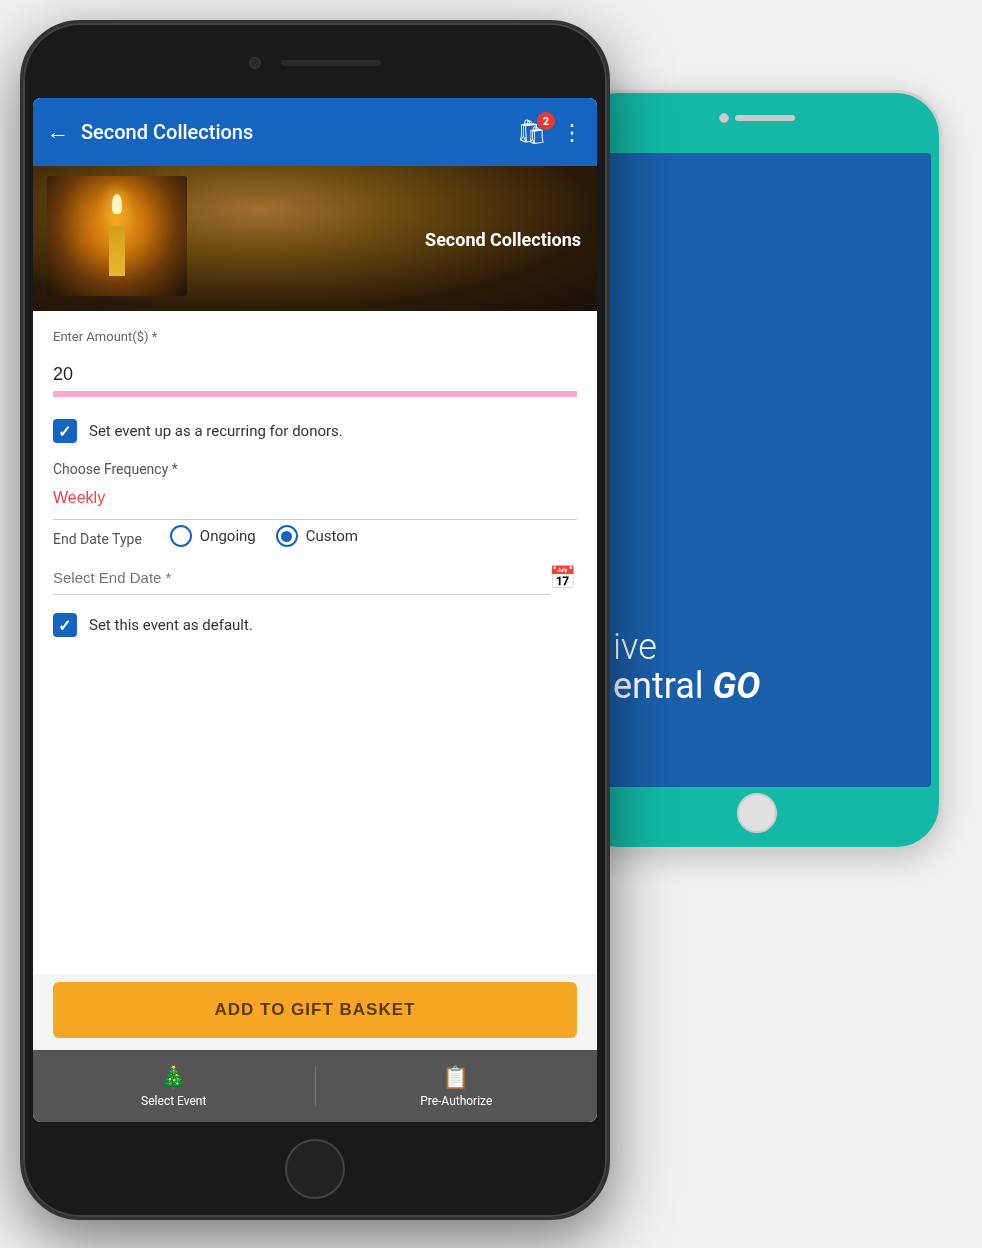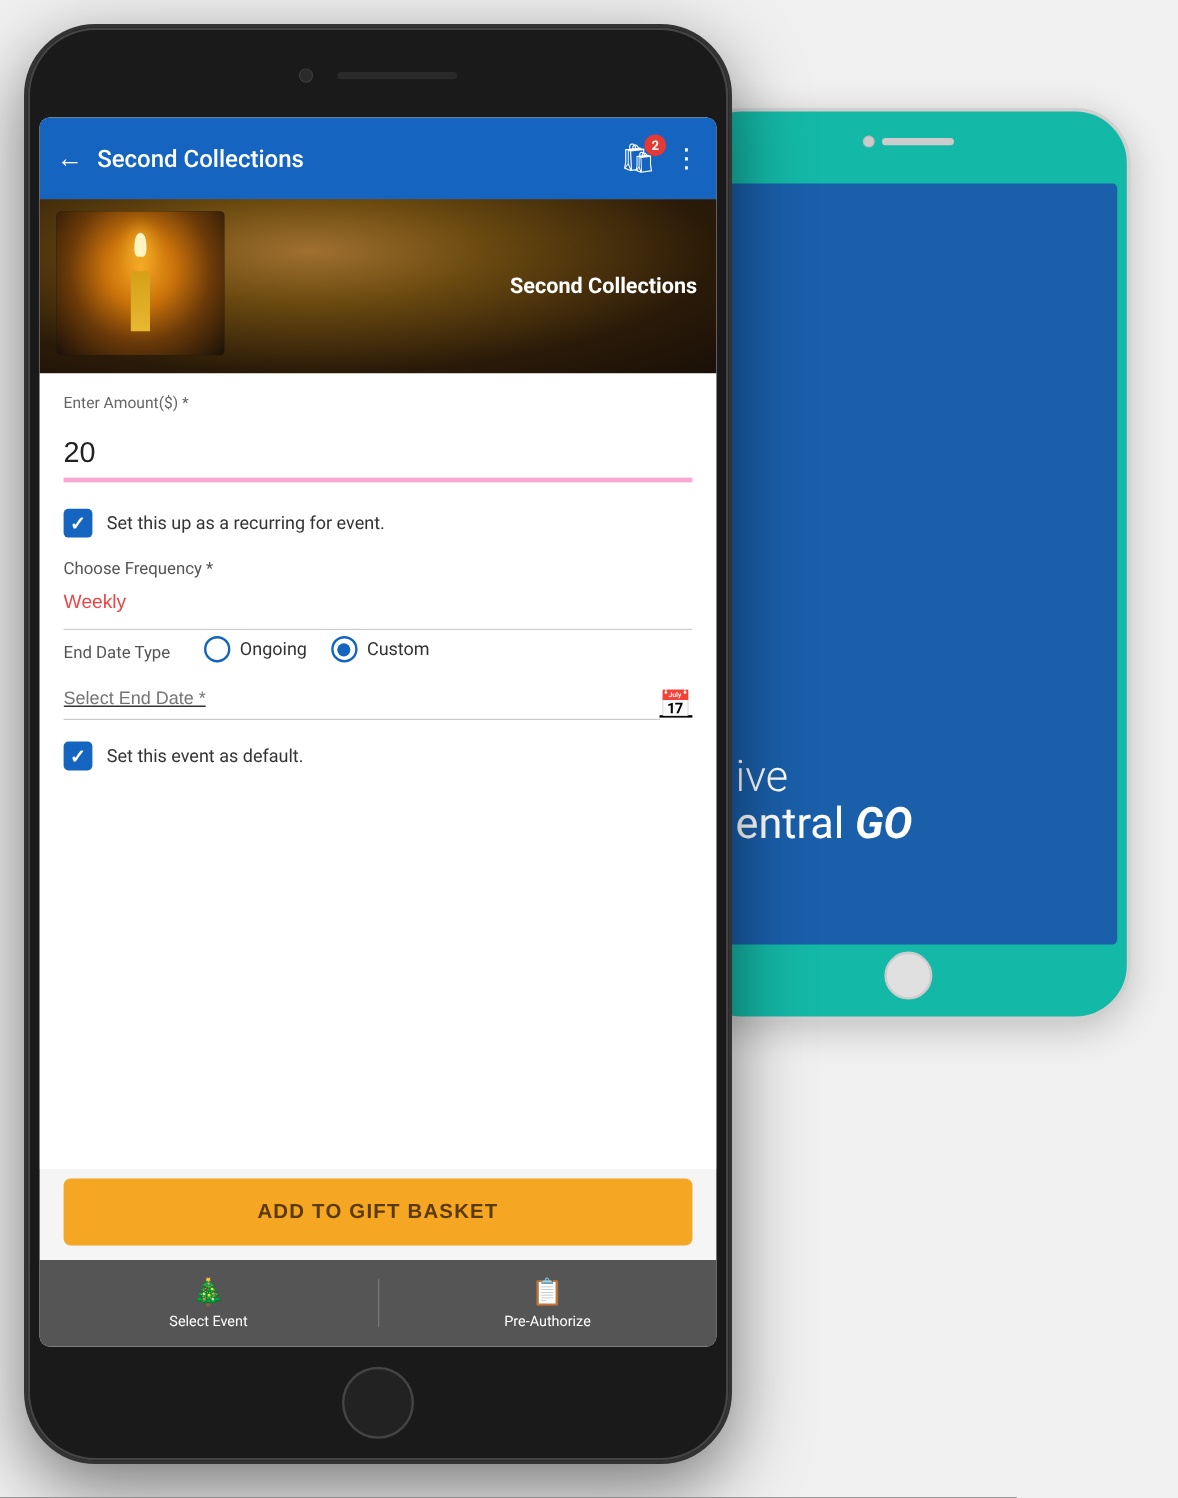--- a/index.html
+++ b/index.html
@@ -255,22 +255,22 @@
       overflow-y: auto;
     }
     .form-label {
       font-size: 13px;
       color: #666;
       margin-bottom: 16px;
     }
     .form-input {
       width: 100%;
       border: none;
-      border-bottom: 4px solid #f9a8d4;
-      font-size: 24px;
+      border-bottom: 6px solid #f9a8d4;
+      font-size: 18px;
       color: #222;
       padding: 4px 0 6px;
       outline: none;
       margin-bottom: 18px;
       background: transparent;
     }
     .form-input-line {
       width: 100%;
       border: none;
       border-bottom: 1px solid #ccc;
@@ -345,23 +345,22 @@
       height: 11px;
       border-radius: 50%;
       background: #1565C0;
     }
     .radio-label {
       font-size: 15px;
       color: #333;
     }
     .select-end-date-row {
       display: flex;
-      align-items: flex-end;
+      align-items: flex-start;
       margin-bottom: 18px;
-      text-decoration: underline;
     }
     .select-end-date-input {
       flex: 1;
       border: none;
       border-bottom: 1px solid #ccc;
       padding: 4px 0 8px;
       font-size: 15px;
       color: #999;
       background: transparent;
       outline: none;
@@ -496,21 +495,21 @@
 
       
       <div class="form-label">Enter Amount($) *</div>
       <input class="form-input" type="text" value="20" style="">
 
       
       <div class="checkbox-row">
         <div class="checkbox-box">
           <span class="checkbox-check">✓</span>
         </div>
-        <span class="checkbox-label">Set this up as a recurring for event.</span>
+        <span class="checkbox-label">Set event up as a recurring for donors.</span>
       </div>
 
       
       <div class="frequency-section">
         <div class="section-label">Choose Frequency *</div>
         <input class="form-input-line" type="text" value="Weekly" style="">
       </div>
 
       
       <div class="end-date-type-row">

